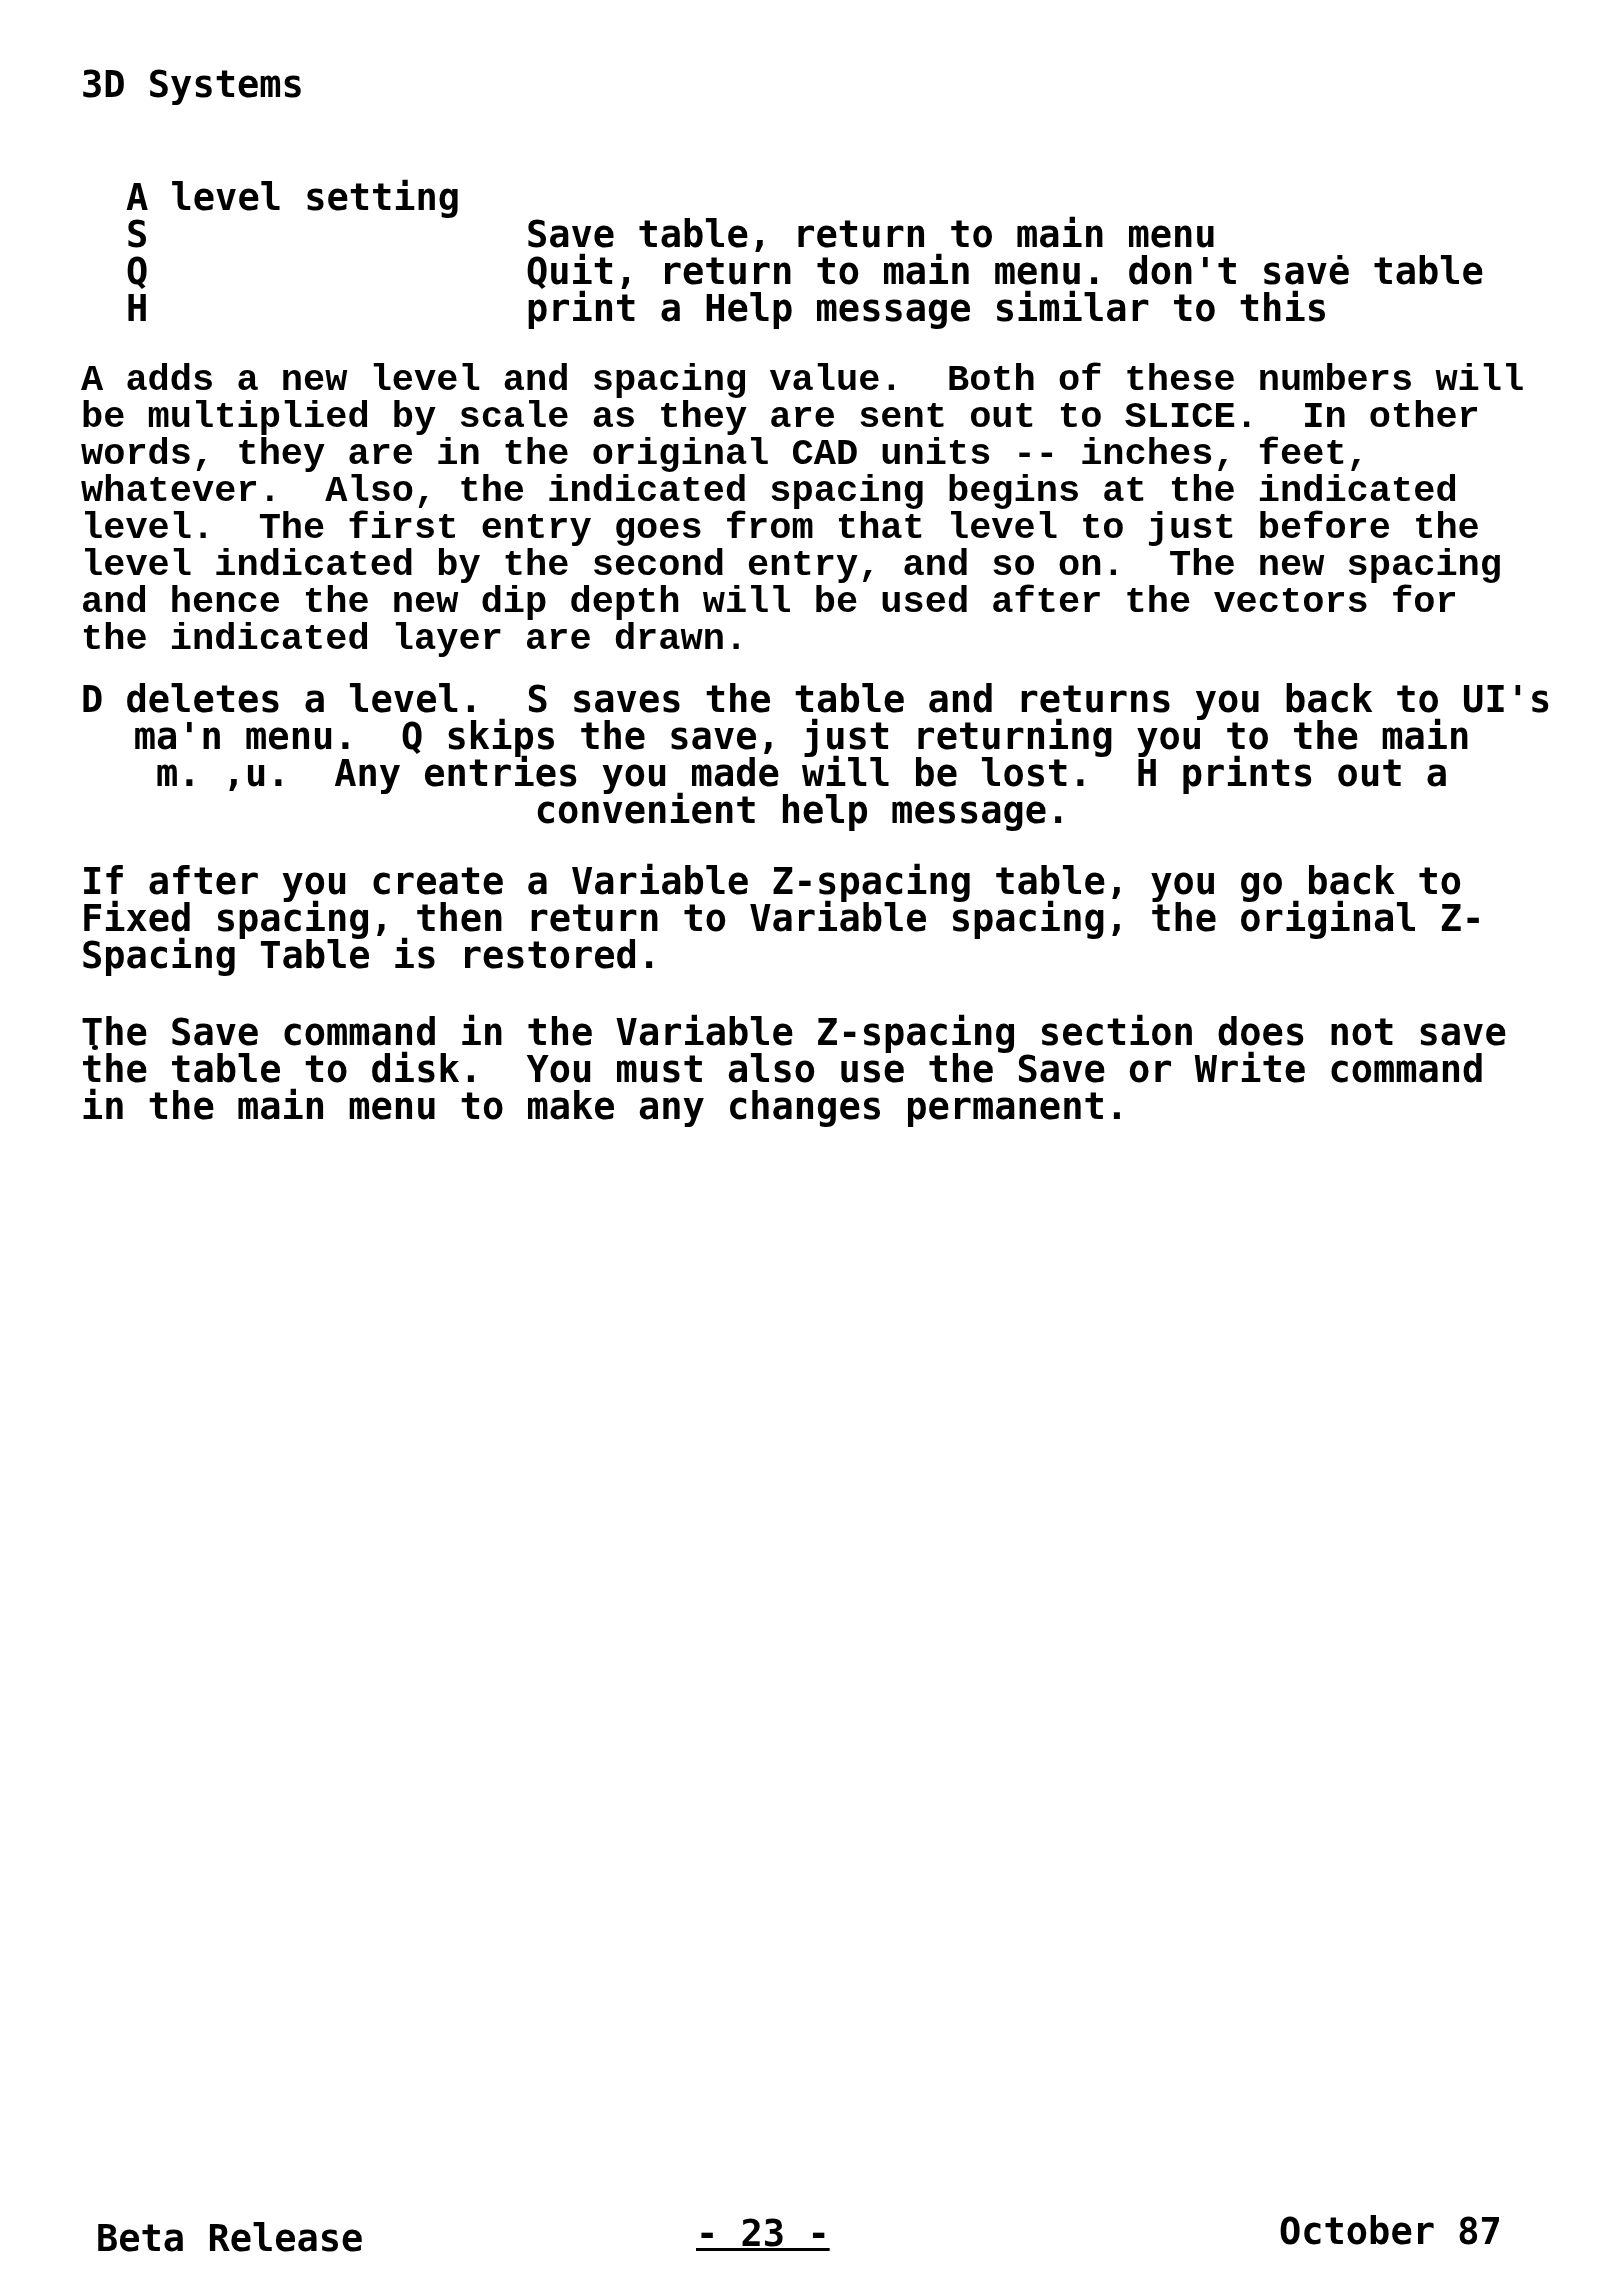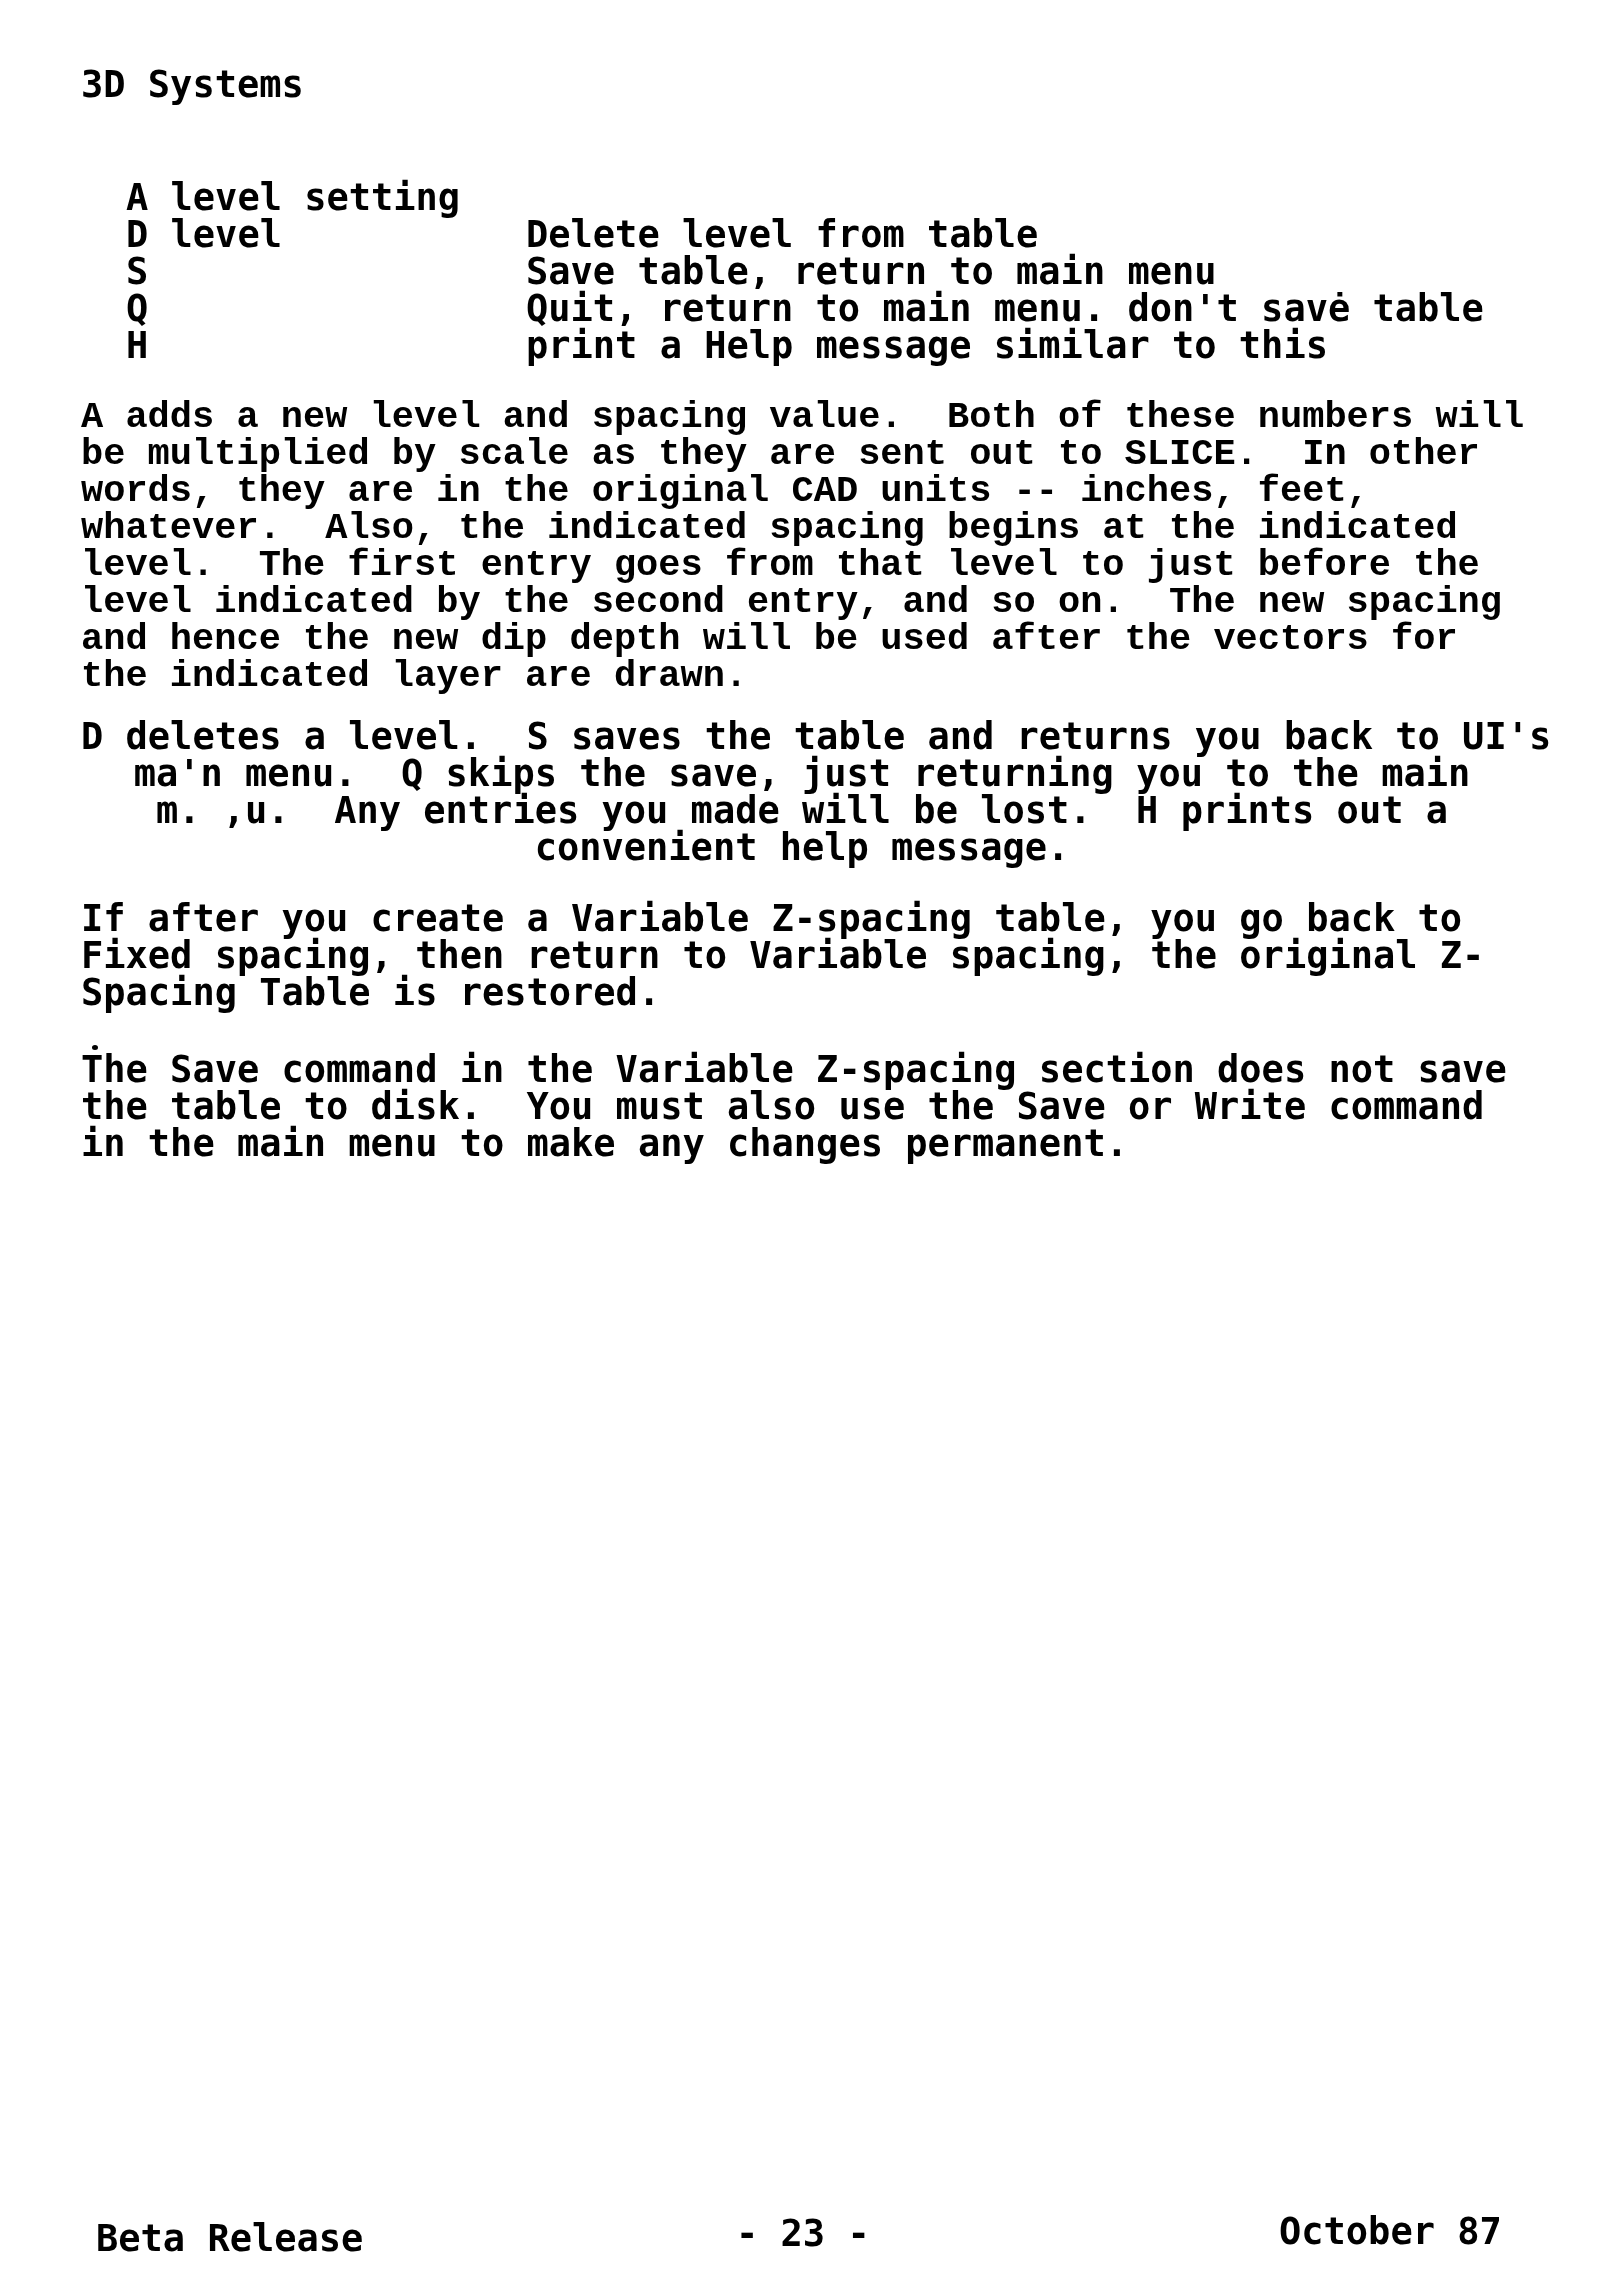--- a/index.html
+++ b/index.html
@@ -40,21 +40,21 @@
     line-height: inherit;
     margin: 0;
     white-space: pre;
   }
   .p1 { margin-top: 35px; font-family: Liberation Mono, monospace; }
   .p2 { margin-top: 23px; text-align: center; }
   .p3 { margin-top: 34px; }
   .p4 { margin-top: 40px; }
   .footer-item { position: absolute; white-space: pre; }
   .footer-left   { left: 96px;  top: 2220px; }
-  .footer-center { left: 736px;  top: 2215px; }
+  .footer-center { left: 696px;  top: 2215px; text-decoration: underline; }
   .footer-right  { left: 1279px; top: 2213px; }
   .artifact-dot {
     position: absolute;
     left: 92px;
     top: 1045px;
     width: 5.9px;
     height: 5px;
     background: #000;
     border-radius: 50%;
   }
@@ -66,24 +66,20 @@
 
   <div class="content">
 
     <div class="header-row">
       <span>3D Systems</span>
     </div>
 
     <div class="cmd-table">
       <div class="cmd-row">
         <span class="cmd-cell">A level setting</span>
-      </div>
-      <div class="cmd-row">
-        <span class="cmd-cell">D level</span>
-        <span class="desc-cell">Delete level from table</span>
       </div>
       <div class="cmd-row">
         <span class="cmd-cell">S</span>
         <span class="desc-cell">Save table, return to main menu</span>
       </div>
       <div class="cmd-row">
         <span class="cmd-cell">Q</span>
         <span class="desc-cell">Quit, return to main menu. don't savė table</span>
       </div>
       <div class="cmd-row">

